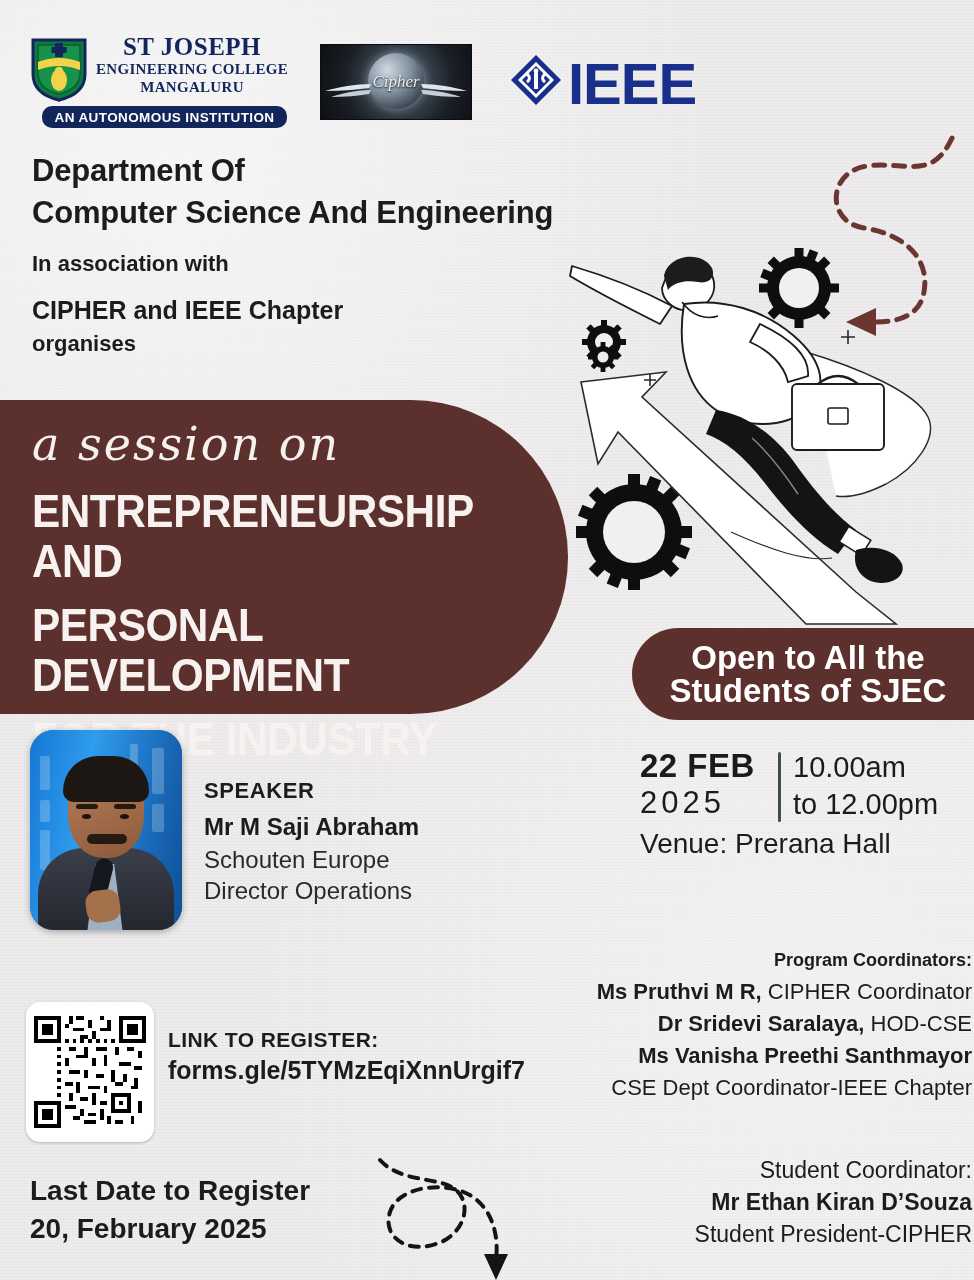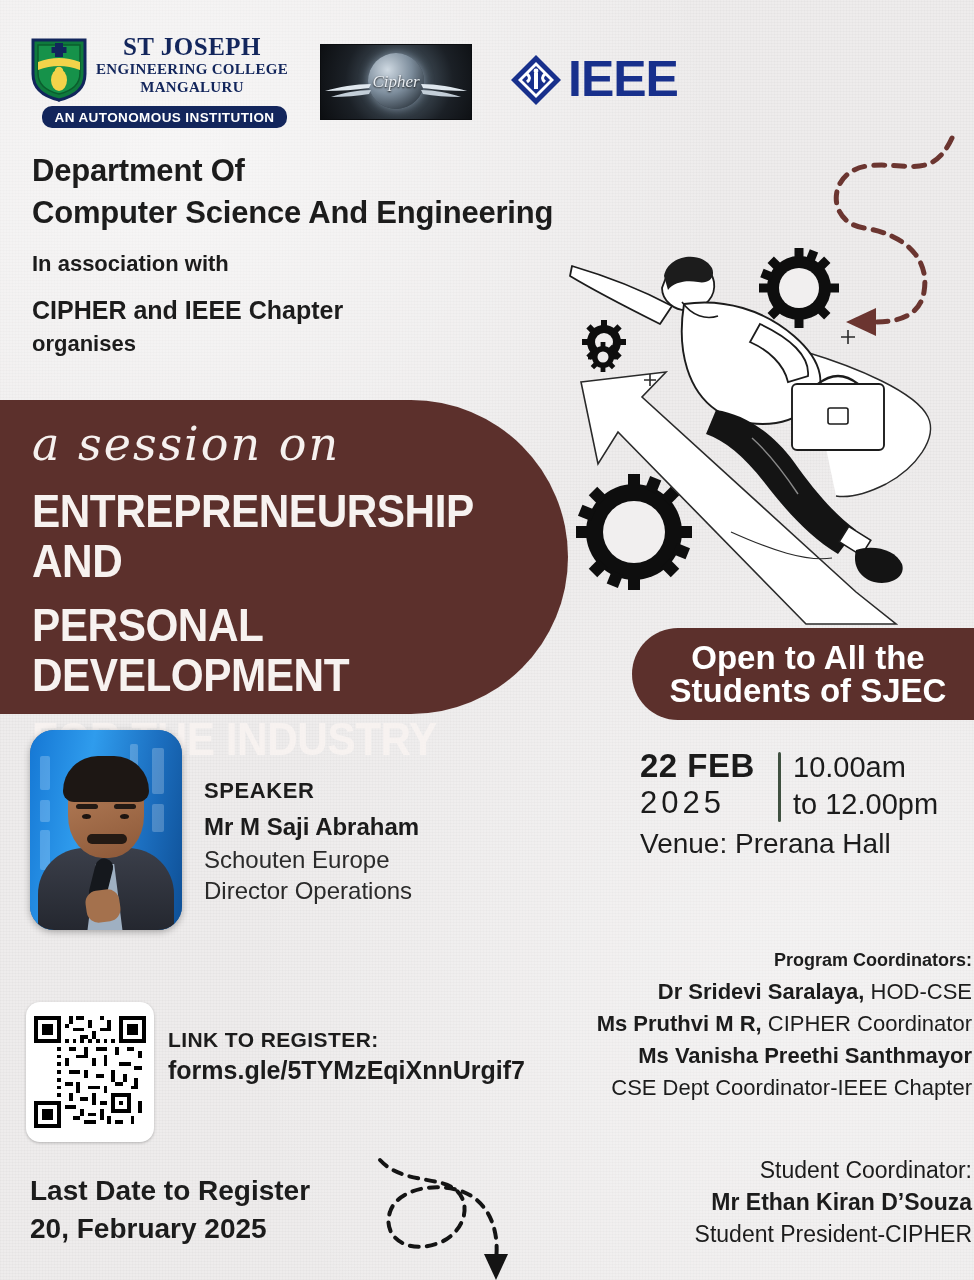--- a/index.html
+++ b/index.html
@@ -43,21 +43,21 @@
                 box-shadow:0 0 10px rgba(180,200,220,.55);}
   .cipher-word{position:absolute;left:50%;top:50%;transform:translate(-50%,-50%);
                color:#e9eef3;font-size:17px;font-style:italic;font-family:"Liberation Serif",serif;
                text-shadow:0 1px 2px #000;z-index:3;}
   .wing{position:absolute;top:48%;width:46px;height:18px;z-index:2;}
   .wing.l{left:4px;}
   .wing.r{right:4px;}
 
   .ieee-logo{position:absolute;left:480px;top:14px;width:200px;height:66px;}
   .ieee-mark{position:absolute;left:0;top:6px;width:52px;height:52px;}
-  .ieee-text{position:absolute;left:58px;top:2px;font-size:50px;font-weight:bold;color:#18308c;
+  .ieee-text{position:absolute;left:58px;top:2px;font-size:58px;font-weight:bold;color:#18308c;
              letter-spacing:-1px;font-family:"Liberation Sans",sans-serif;}
 
   
   #dept{left:32px;top:150px;width:620px;}
   .d-big{font-size:31px;font-weight:bold;line-height:42px;letter-spacing:-.2px;color:#1c1c1c;}
   .d-mid{font-size:25px;font-weight:bold;line-height:36px;margin-top:12px;color:#1c1c1c;}
   .d-assoc{font-size:22px;font-weight:bold;line-height:32px;margin-top:14px;color:#1c1c1c;}
   .d-org{font-size:22px;font-weight:bold;line-height:32px;color:#1c1c1c;}
 
   
@@ -364,24 +364,24 @@
         <div class="dt-t">10.00am</div>
         <div class="dt-t">to 12.00pm</div>
       </div>
     </div>
     <div class="dt-venue">Venue: Prerana Hall</div>
   </div>
 
   <div class="abs" id="coord">
     <div class="co-head">Program Coordinators:</div>
     <div class="co-line">
+      <b>Ms Pruthvi M R,</b><span> CIPHER Coordinator</span>
+    </div>
+    <div class="co-line">
       <b>Dr Sridevi Saralaya,</b><span> HOD-CSE</span>
-    </div>
-    <div class="co-line">
-      <b>Ms Pruthvi M R,</b><span> CIPHER Coordinator</span>
     </div>
     <div class="co-line">
       <b>Ms Vanisha Preethi Santhmayor</b><span></span>
     </div>
     <div class="co-line">CSE Dept Coordinator-IEEE Chapter</div>
   </div>
 
   <div class="abs" id="stud">
     <div class="st-head">Student Coordinator:</div>
     <div class="st-name">Mr Ethan Kiran D’Souza</div>

